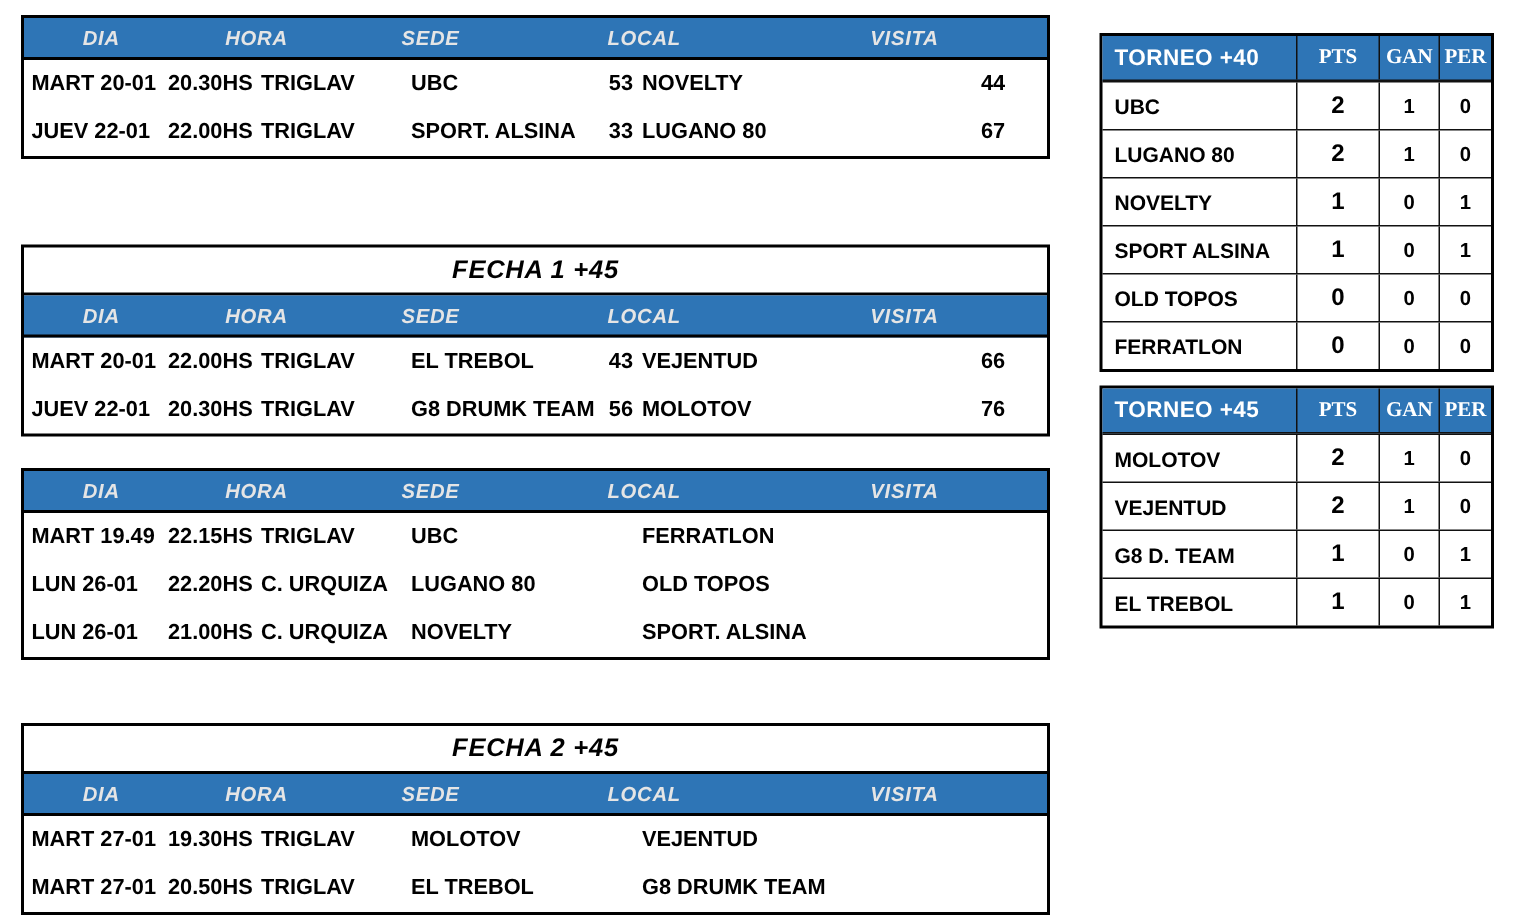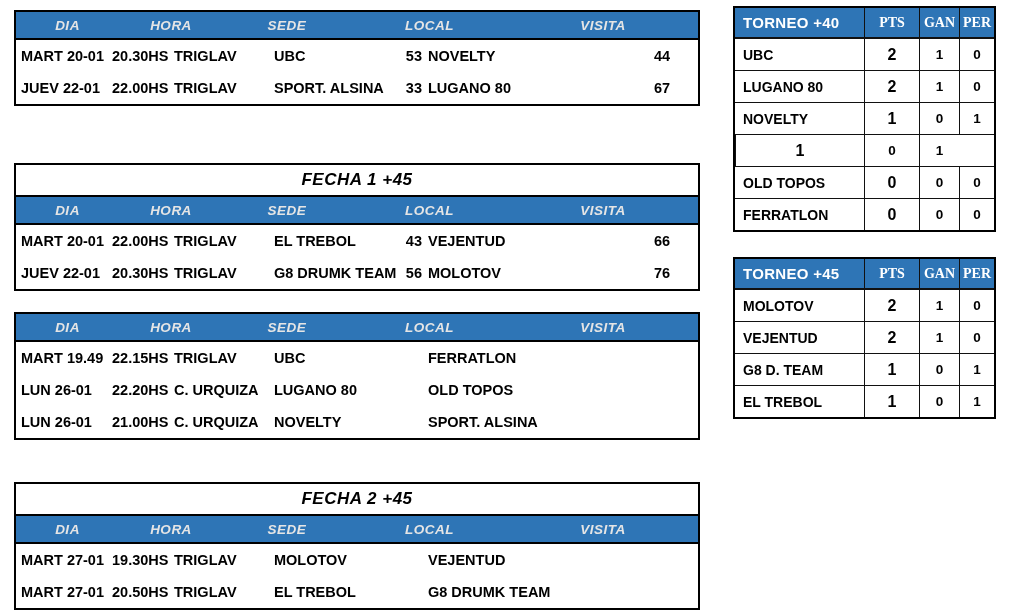--- a/index.html
+++ b/index.html
@@ -183,21 +183,21 @@
       <span class="c-dia">MART 27-01</span>
       <span class="c-hora">20.50HS</span>
       <span class="c-sede">TRIGLAV</span>
       <span class="c-local">EL TREBOL</span>
       <span class="c-s1"></span>
       <span class="c-visita">G8 DRUMK TEAM</span>
       <span class="c-s2"></span>
     </div>
   </section>
 
-  <section class="standing" style="top:6px">
+  <section class="standing" style="top:22px">
     <div class="s-head">
       <span class="s-title">TORNEO +40</span>
       <span class="s-col">PTS</span>
       <span class="s-col">GAN</span>
       <span class="s-col">PER</span>
     </div>
     <div class="s-row">
       <span class="s-team">UBC</span>
       <span class="s-pts">2</span>
       <span class="s-gan">1</span>
@@ -209,20 +209,21 @@
       <span class="s-gan">1</span>
       <span class="s-per">0</span>
     </div>
     <div class="s-row">
       <span class="s-team">NOVELTY</span>
       <span class="s-pts">1</span>
       <span class="s-gan">0</span>
       <span class="s-per">1</span>
     </div>
     <div class="s-row">
+      <span class="s-team">SPORT ALSINA</span>
       <span class="s-pts">1</span>
       <span class="s-gan">0</span>
       <span class="s-per">1</span>
     </div>
     <div class="s-row">
       <span class="s-team">OLD TOPOS</span>
       <span class="s-pts">0</span>
       <span class="s-gan">0</span>
       <span class="s-per">0</span>
     </div>

